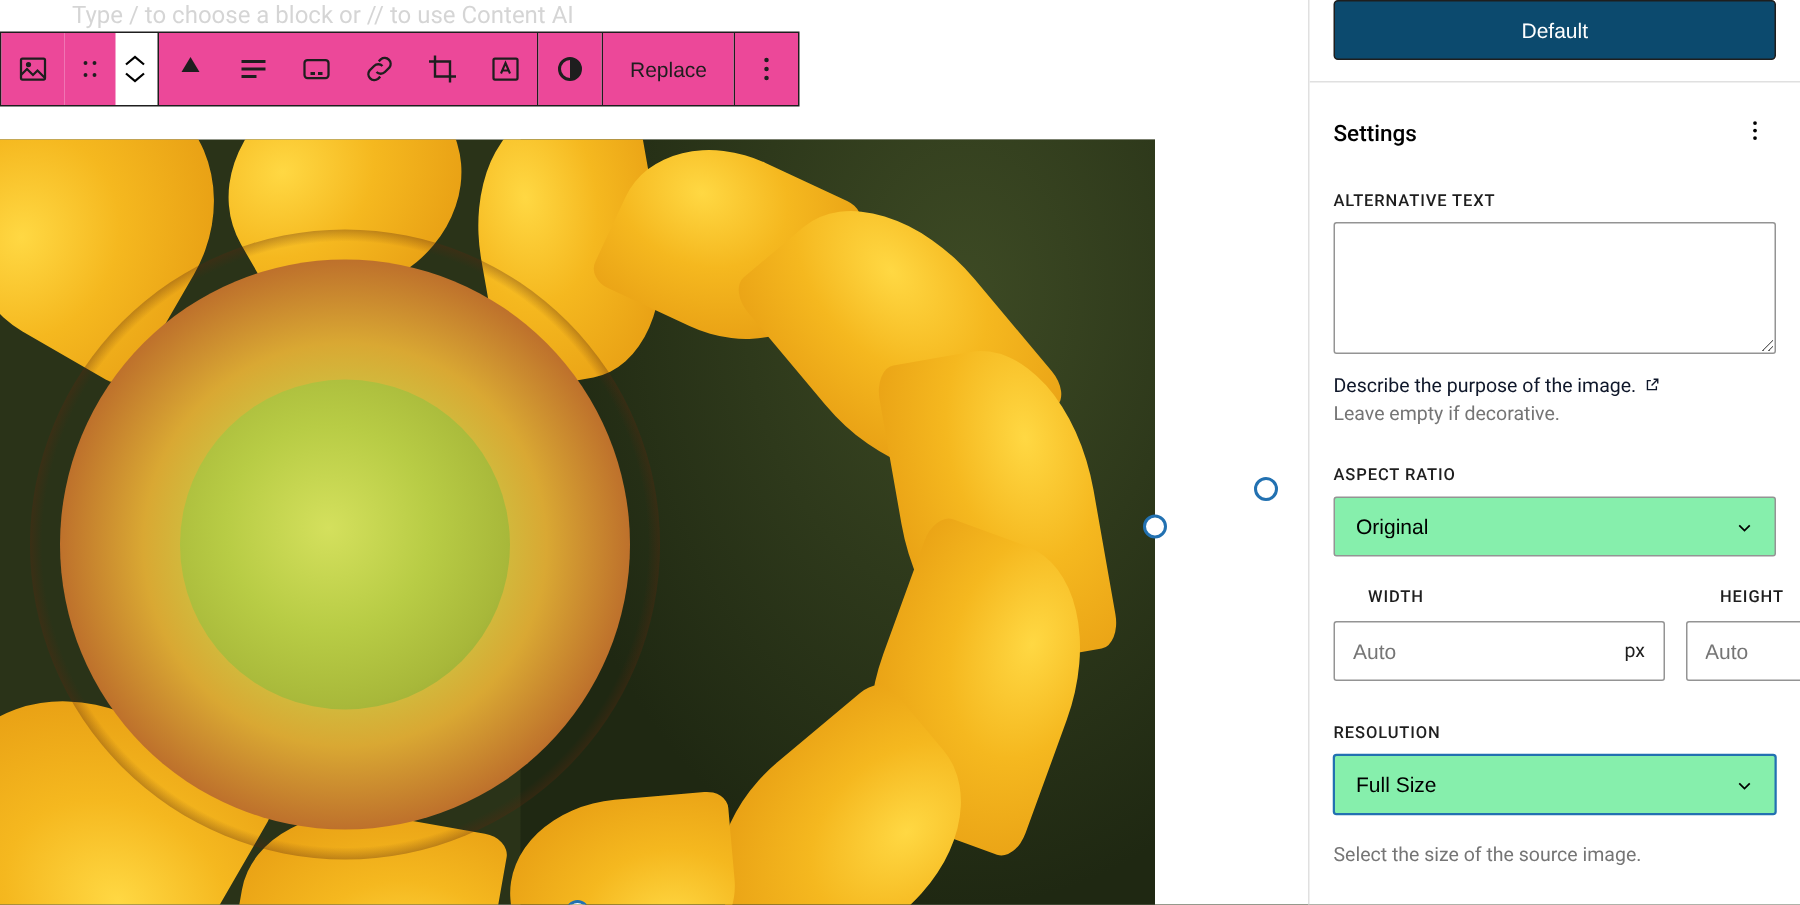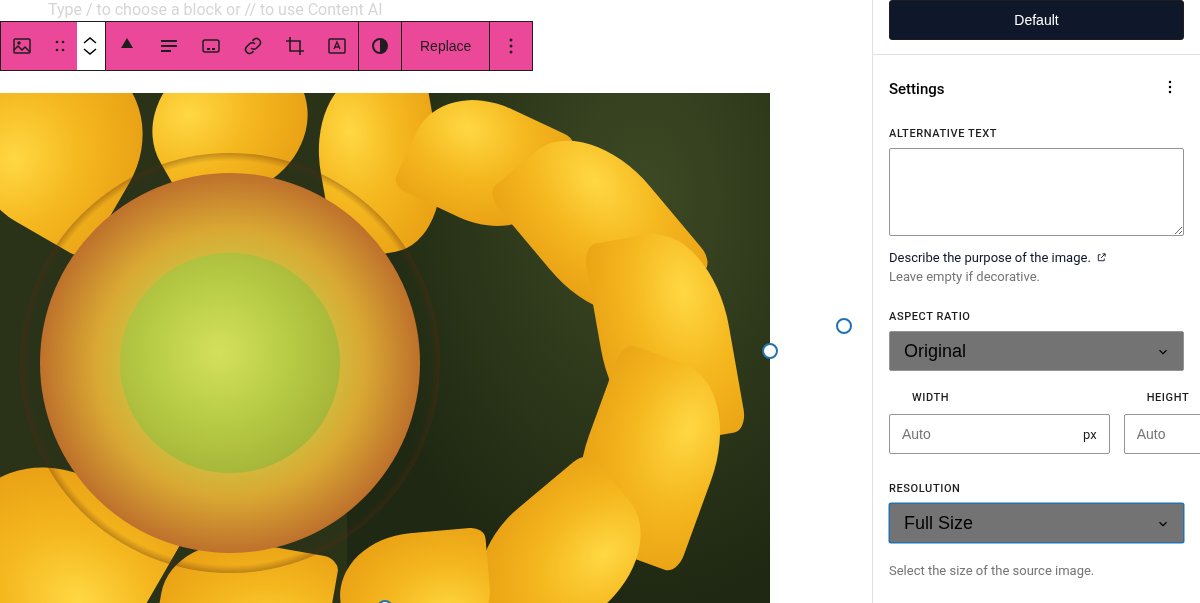--- a/index.html
+++ b/index.html
@@ -151,21 +151,21 @@
 .style-btn {
   flex: 1;
   height: 40px;
   border-radius: 3px;
   font-size: 14px;
   border: 1px solid #ccc;
   background: #fff;
   cursor: pointer;
 }
 .style-btn.active {
-  background: #0f172a;
+  background: #0c4a6e;
   color: #fff;
   border-color: #1e1e1e;
   font-weight: 500;
 }
 
 .panel-header {
   display: flex;
   justify-content: space-between;
   align-items: center;
   padding: 18px 16px 14px;
@@ -206,22 +206,22 @@
   color: #757575;
 }
 
 .select-wrap { padding: 0 16px 20px; position: relative; }
 .select-ctrl {
   width: 100%;
   height: 40px;
   border: 1px solid #949494;
   border-radius: 2px;
   padding: 0 36px 0 14px;
-  font-size: 18px;
-  background: #737373;
+  font-size: 14px;
+  background: #86efac;
   appearance: none;
   cursor: pointer;
 }
 .select-ctrl.focused { border: 1.5px solid #2271b1; box-shadow: 0 0 0 0.5px #2271b1; }
 .select-wrap .chev {
   position: absolute;
   right: 30px; top: 14px;
   pointer-events: none;
 }
 .dim-row { display: flex; gap: 14px; padding: 0 16px 20px; }

